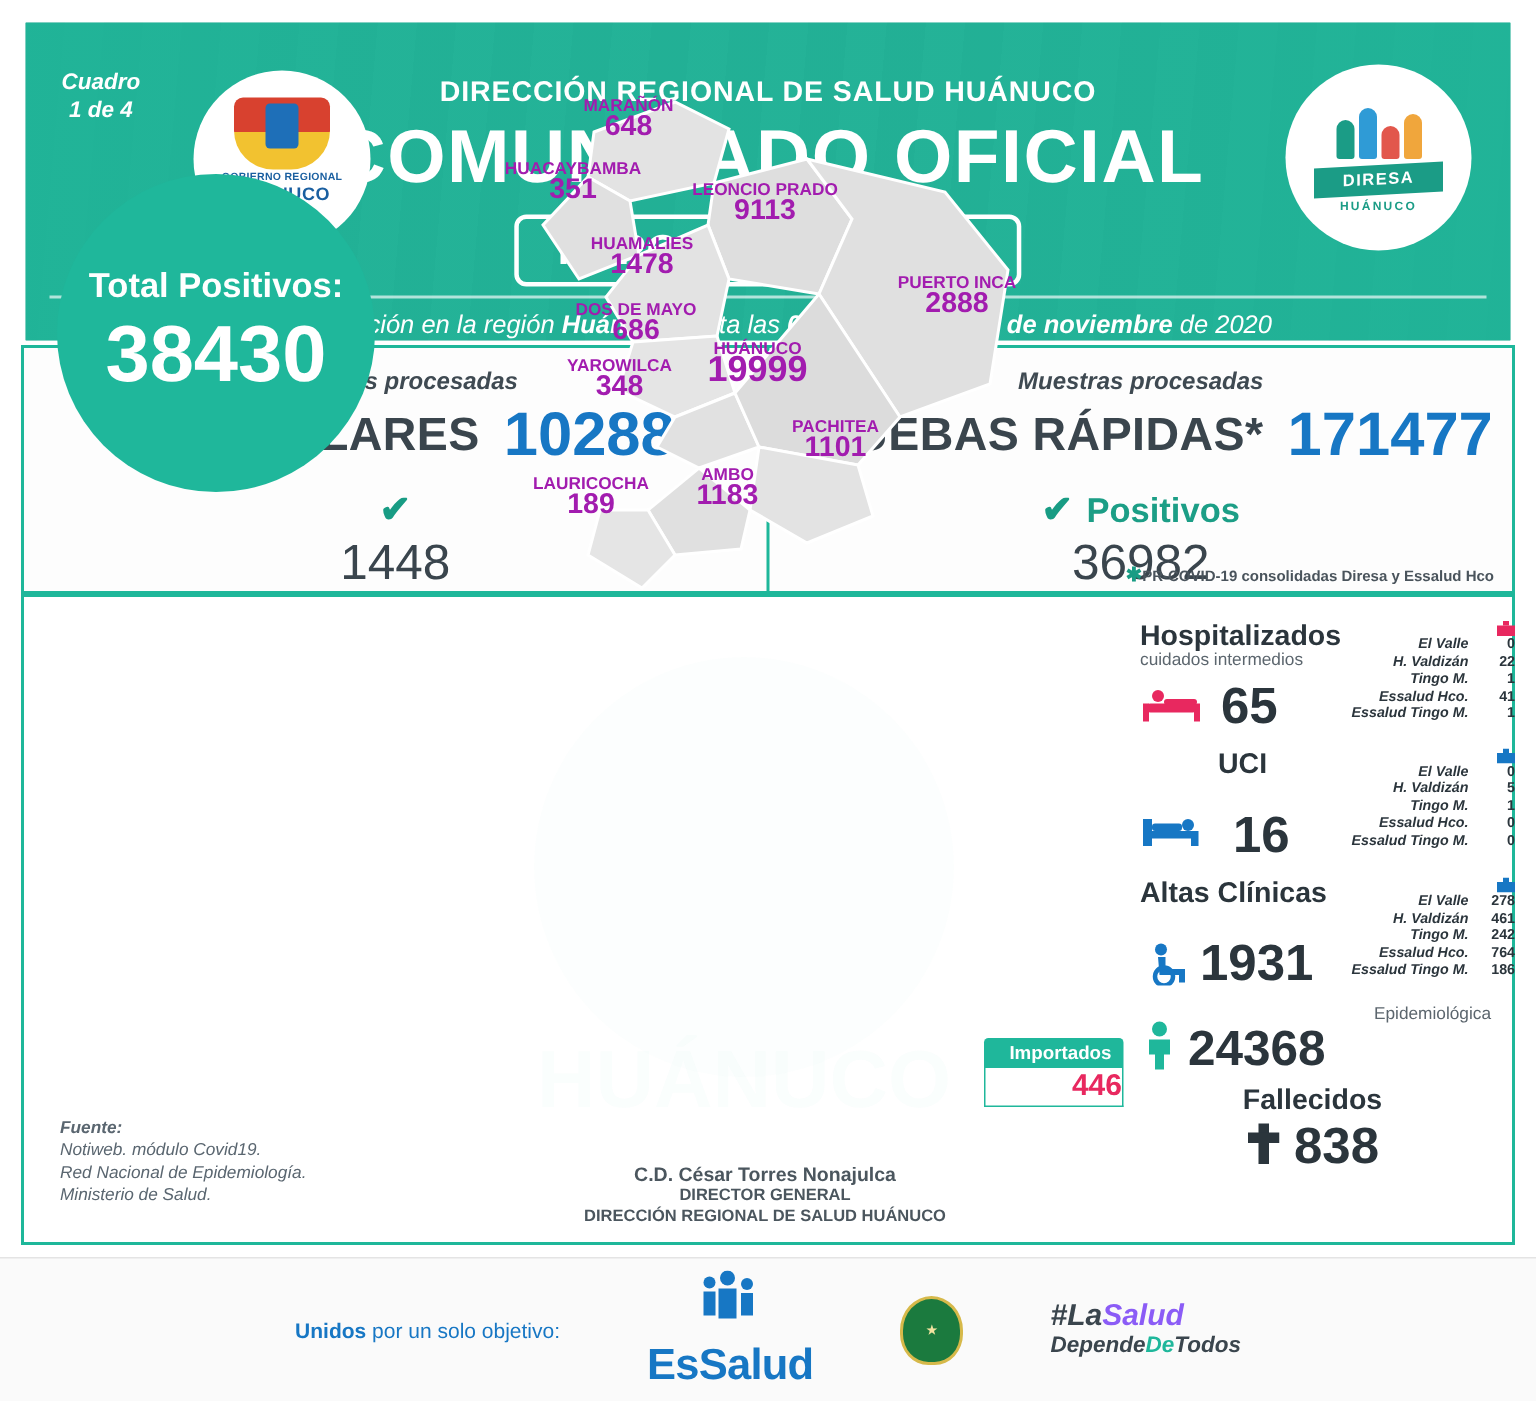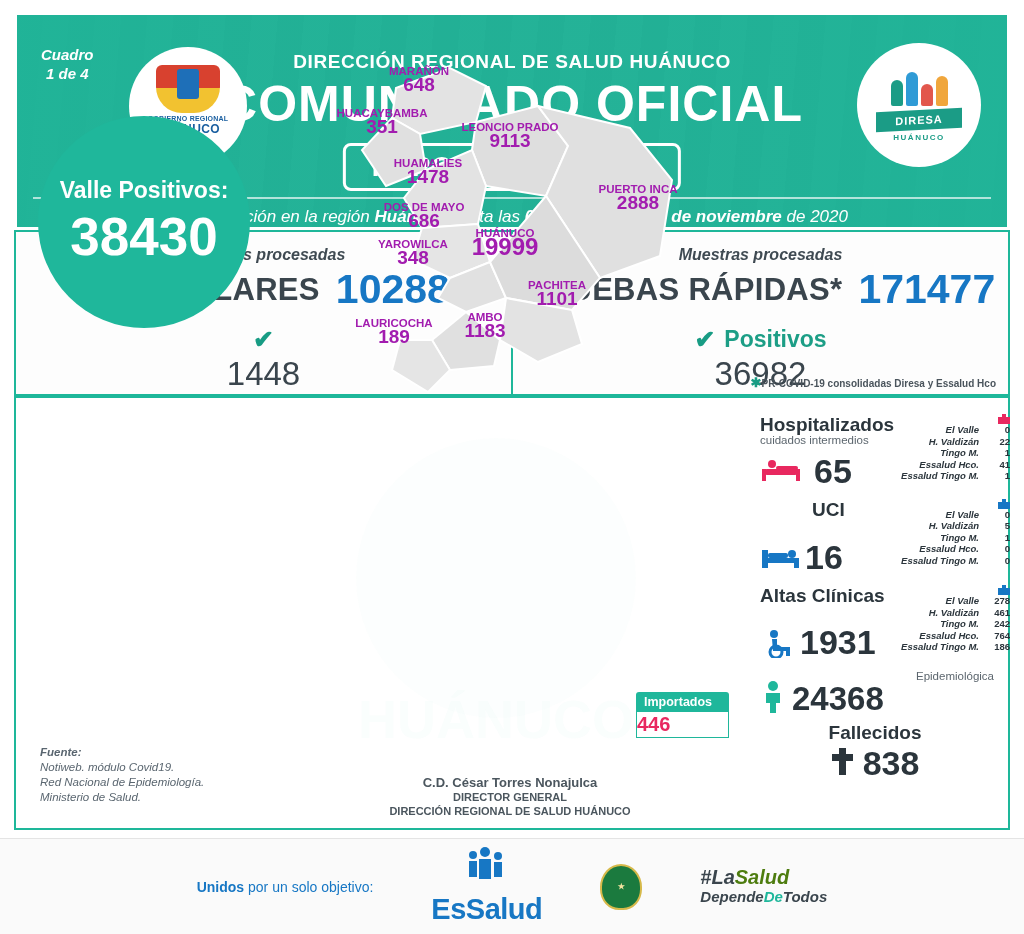--- a/index.html
+++ b/index.html
@@ -160,21 +160,21 @@
   .map-svg { position:absolute; left:0; top:0; }
   .mlabel {
     position:absolute; text-align:center; color:#a21caf; font-weight:bold;
     line-height:14px; white-space:nowrap;
   }
   .mlabel .nm { font-size:11.5px; display:block; }
   .mlabel .vl { font-size:19px; display:block; }
   .mlabel.big .vl { font-size:24px; }
 
   .imported {
-    position:absolute; left:636px; top:692px; width:93px; text-align:left;
+    position:absolute; left:656px; top:692px; width:93px; text-align:right;
   }
   .imported .cap {
     background:#1fb79b; color:#fff; font-size:12.5px; font-weight:bold;
     padding:3px 8px; border-radius:3px 3px 0 0;
   }
   .imported .val {
     border:1.5px solid #1fb79b; border-top:none; color:#e8285f;
     font-weight:bold; font-size:20px; padding:1px 0;
   }
 
@@ -218,21 +218,21 @@
   .essalud { display:flex; align-items:center; gap:6px;flex-direction:column; }
   .essalud .txt { color:#1777c4; font-weight:bold; font-size:29px; letter-spacing:-.5px; }
   .crest {
     width:42px; height:46px; border-radius:50% 50% 45% 45%;
     background:#1b7a3e; border:2px solid #d6b94a;
     display:flex; align-items:center; justify-content:center;
     color:#f2e3a0; font-size:8px; font-weight:bold;
   }
   .hashtag { text-align:left; line-height:19px; }
   .hs1 { font-size:20px; font-weight:bold; font-style:italic; color:#3a454d; }
-  .hs1 .tea { color:#4d7c0f; }
+  .hs1 .tea { color:#8b5cf6; }
   .hs2 { font-size:15px; font-weight:bold; font-style:italic; color:#3a454d; }
   .hs2 .tea { color:#1fb79b; }
 </style>
 </head>
 <body>
 
 <div class="poster">
 
   <div class="header">
     <div class="header-photo"></div>
@@ -304,21 +304,21 @@
   </div>
 
   <div class="body-box">
     <svg class="wm" viewBox="0 0 420 400">
       <circle cx="210" cy="170" r="140" fill="#1fb79b" opacity="0.10"></circle>
       <text x="210" y="330" text-anchor="middle" font-size="54" fill="#1fb79b" opacity="0.18" font-family="Liberation Sans, sans-serif" font-weight="bold">HUÁNUCO</text>
     </svg>
   </div>
 
   <div class="total-circle">
-    <div class="t1">Valle Positivos:</div>
+    <div class="t1">Total Positivos:</div>
     <div class="t2">38430</div>
   </div>
 
   <div class="map-wrap">
     <svg class="map-svg" width="420" height="400" viewBox="0 0 420 400">
       <g stroke="#ffffff" stroke-width="2">
         <path d="M96,78 L150,58 L186,76 L176,112 L120,124 L92,108 Z" fill="#e3e3e3"></path>
         <path d="M92,108 L120,124 L126,160 L86,176 L62,140 Z" fill="#e0e0e0"></path>
         <path d="M176,112 L238,96 L268,136 L246,186 L186,176 L172,140 Z" fill="#dedede"></path>
         <path d="M126,160 L172,140 L186,176 L178,214 L122,218 L104,188 Z" fill="#e3e3e3"></path>
@@ -472,21 +472,21 @@
           <div class="r">
               <span>Essalud Hco.</span>
               <span class="n">0</span>
             </div>
           <div class="r">
               <span>Essalud Tingo M.</span>
               <span class="n">0</span>
             </div>
         </div>
       </div>
-      <div style="display:flex; align-items:center; gap:1px; margin-top:-28px;">
+      <div style="display:flex; align-items:flex-start; gap:18px; margin-top:-28px;">
         <span class="icon-uci">
           <svg width="44" height="28" viewBox="0 0 44 28">
             <rect x="2" y="8" width="6" height="18" fill="#1777c4"></rect>
             <rect x="6" y="16" width="32" height="5" rx="2" fill="#1777c4"></rect>
             <rect x="8" y="11" width="20" height="5" rx="2" fill="#1777c4"></rect>
             <circle cx="32" cy="12" r="4" fill="#1777c4"></circle>
             <rect x="34" y="16" width="5" height="10" fill="#1777c4"></rect>
           </svg>
         </span>
         <span class="blk-num">16</span>

